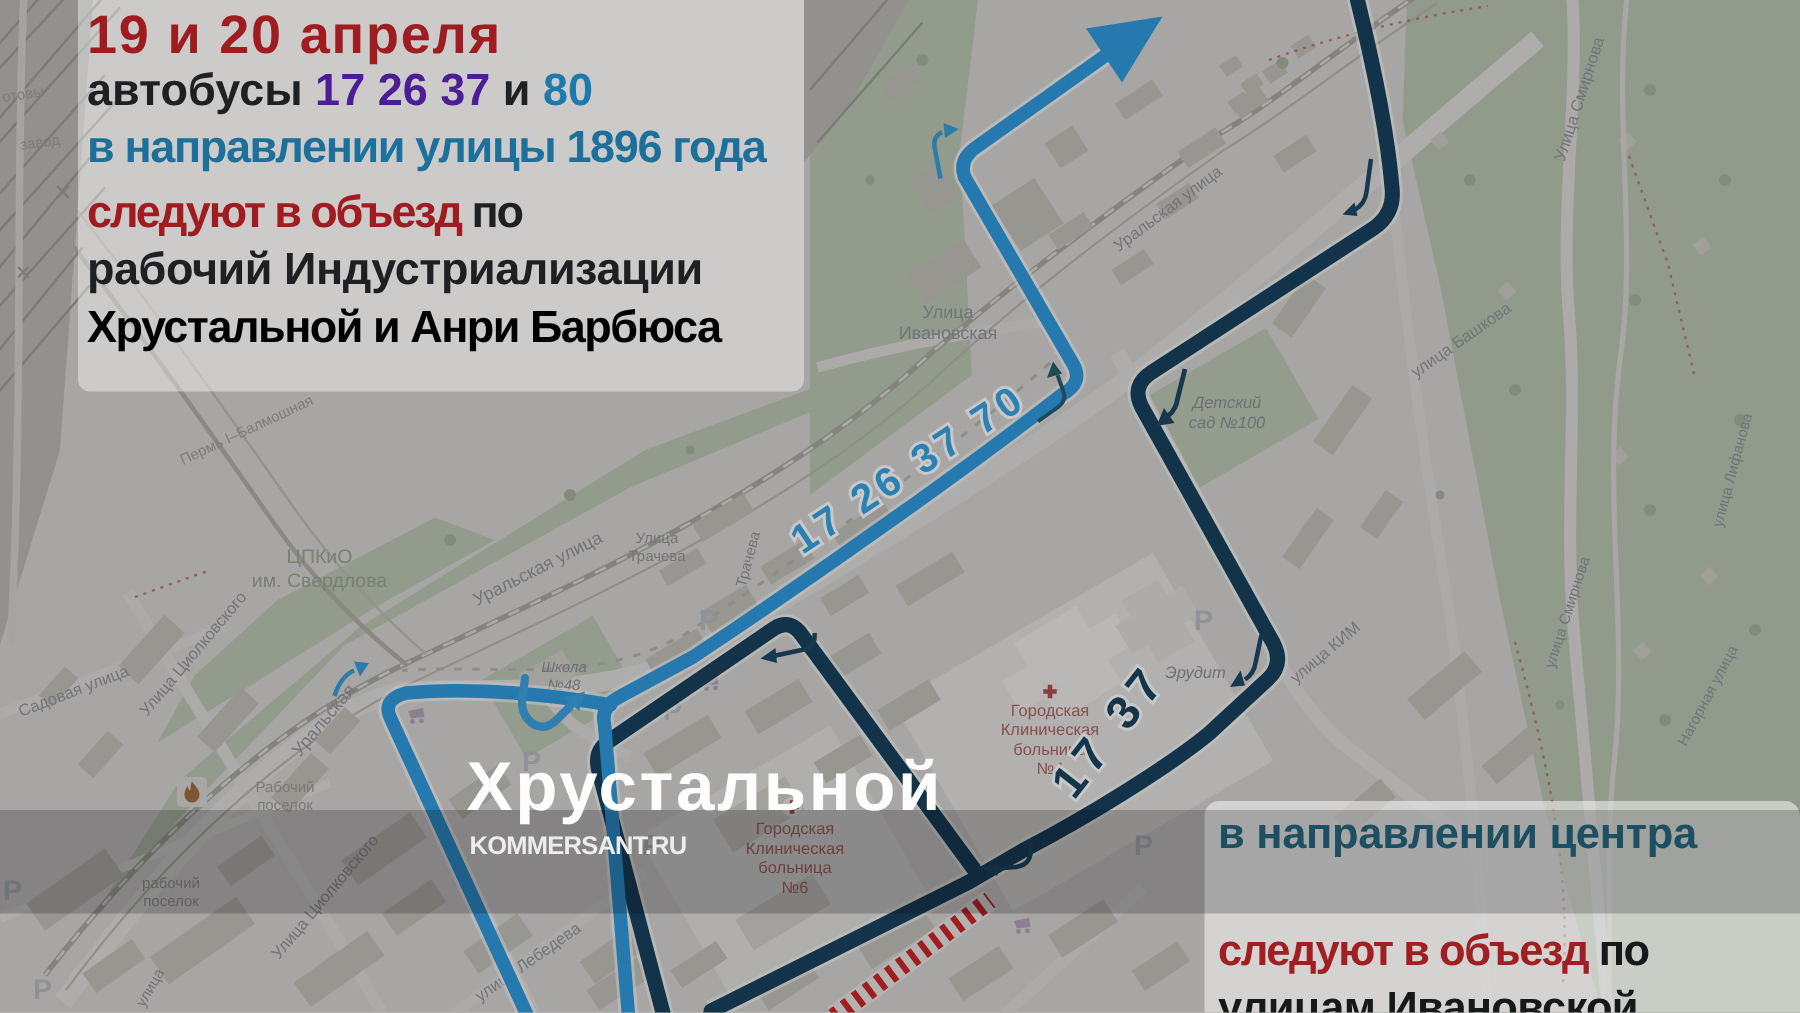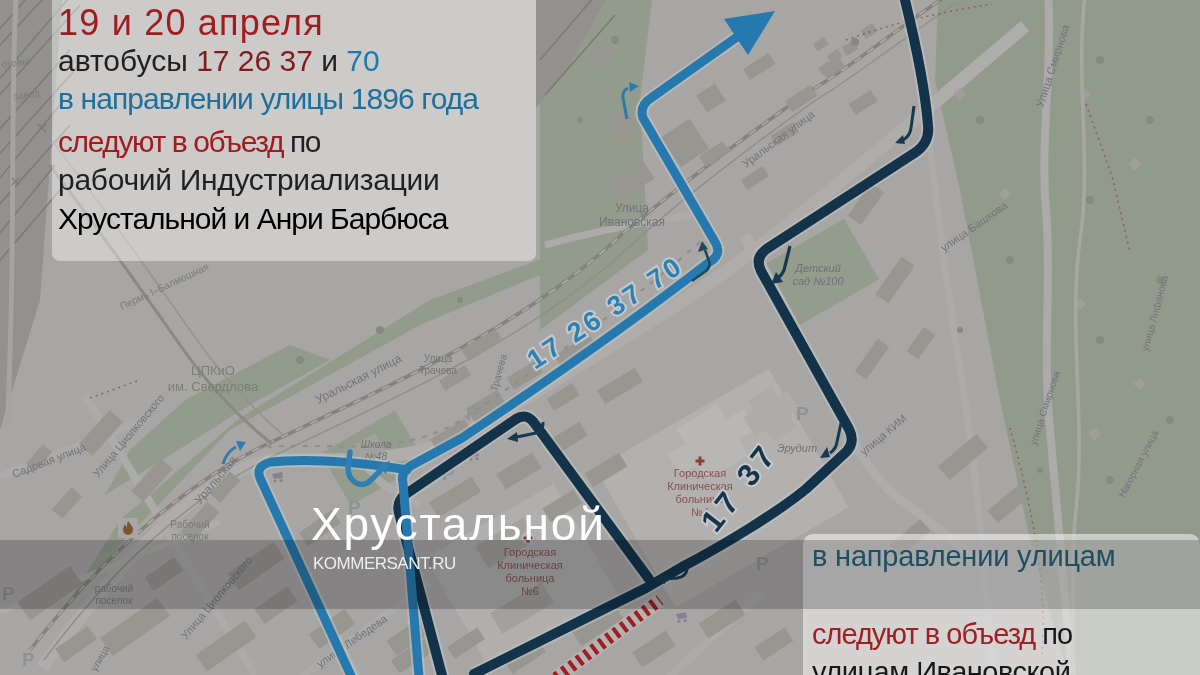--- a/index.html
+++ b/index.html
@@ -1,20 +1,20 @@
 <!DOCTYPE html>
 <html><head>
 <meta charset="utf-8">
 <style>
 html,body{margin:0;padding:0;}
 *{box-sizing:border-box;}
 #stage{position:relative;width:1200px;height:675px;overflow:hidden;background:#a8a6a4;font-family:"Liberation Sans",sans-serif;}
 #stage svg{position:absolute;left:0;top:0;}
 .ov{position:absolute;}
-.t{position:absolute;white-space:nowrap;font-weight:normal;}
+.t{position:absolute;white-space:nowrap;font-weight:bold;}
 </style>
 </head>
 <body>
 <div id="stage">
 <svg width="1200" height="675" viewBox="0 0 1200 675">
 
 <rect x="0" y="0" width="1200" height="675" fill="#a8a6a4"></rect>
 
 <polygon points="938,0 1200,0 1200,675 1068,675 1030,540 1000,400 960,190 935,80" fill="#929a8c"></polygon>
 
@@ -442,33 +442,33 @@
 </svg>
 
 <div class="ov" style="left:52px;top:0;width:484px;height:261px;background:rgba(255,255,255,0.42);border-radius:0 0 8px 8px;"></div>
 
 <div class="ov" style="left:803px;top:534px;width:397px;height:141px;background:rgba(255,255,255,0.50);border-radius:10px 10px 0 0;"></div>
 
 <div class="ov" style="left:0;top:540px;width:1200px;height:69px;background:rgba(10,10,13,0.22);"></div>
 
 <div class="t" style="left:58px;top:2px;font-size:36px;color:#9f1d20;letter-spacing:1.2px;">19 и 20 апреля</div>
 
-<div class="t" style="left:58px;top:44px;font-size:30px;color:#1f2023;">автобусы <span style="color:#7f1d1d">17 26 37</span> и <span style="color:#1e79ad">70</span></div>
+<div class="t" style="left:58px;top:44px;font-size:30px;color:#1f2023;">автобусы <span style="color:#4c1d95">17 26 37</span> и <span style="color:#1e79ad">80</span></div>
 
 <div class="t" style="left:58px;top:82px;font-size:30px;color:#1d6f9c;letter-spacing:-0.9px;">в направлении улицы 1896 года</div>
 
 <div class="t" style="left:58px;top:125px;font-size:30px;color:#1f2023;letter-spacing:-1.4px;"><span style="color:#9f1d20">следуют в объезд</span> по</div>
 
 <div class="t" style="left:58px;top:163px;font-size:30px;color:#1f2023;letter-spacing:-0.3px;">рабочий Индустриализации</div>
 
 <div class="t" style="left:58px;top:202px;font-size:30px;color:#000000;letter-spacing:-1.0px;">Хрустальной и Анри Барбюса</div>
 
 <div class="t" style="left:311px;top:497px;font-size:46px;color:#fdfdfd;letter-spacing:1.8px;">Хрустальной</div>
 
 <div class="t" style="left:313px;top:554px;font-size:17px;color:#ededed;letter-spacing:-0.5px;">KOMMERSANT.RU</div>
 
-<div class="t" style="left:812px;top:540px;font-size:29px;color:#1d4f63;letter-spacing:-0.2px;">в направлении улицам</div>
+<div class="t" style="left:812px;top:540px;font-size:29px;color:#1d4f63;letter-spacing:-0.2px;">в направлении центра</div>
 
 
 <div class="t" style="left:812px;top:618px;font-size:29px;color:#17181a;letter-spacing:-1.0px;"><span style="color:#a01f23">следуют в объезд</span> по</div>
 
 <div class="t" style="left:812px;top:656px;font-size:29px;color:#17181a;letter-spacing:-0.5px;">улицам Ивановской</div>
 </div>
 
 </body></html>

